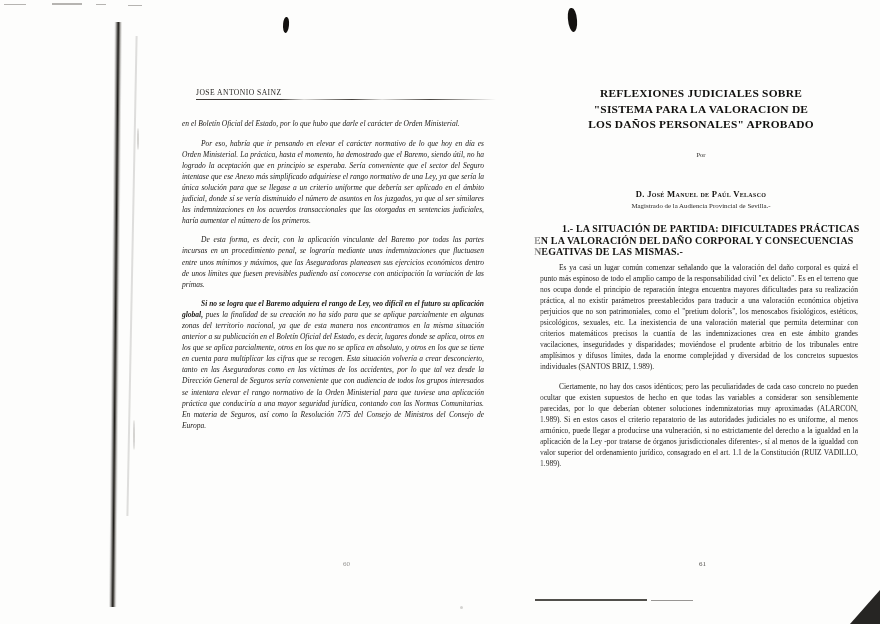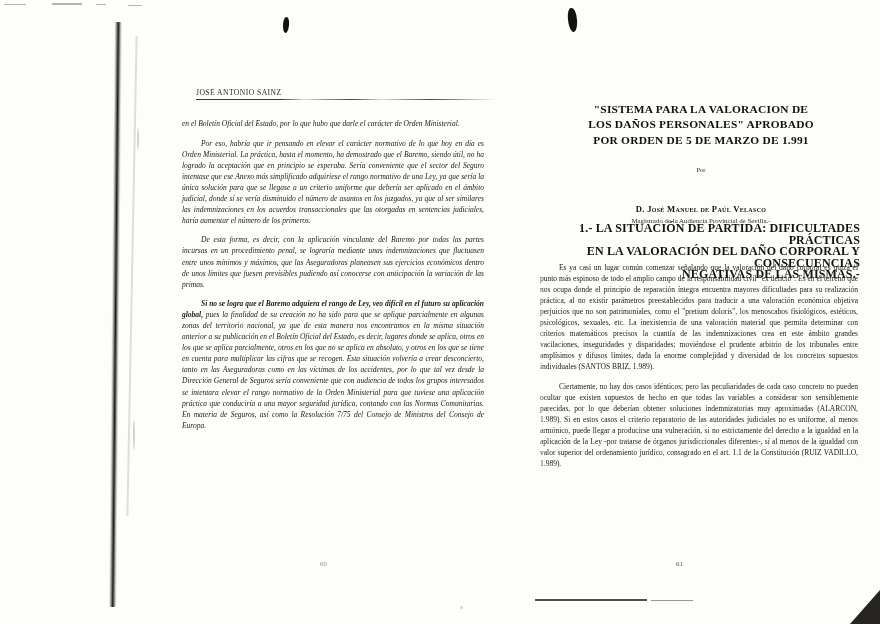--- a/index.html
+++ b/index.html
@@ -214,35 +214,35 @@
     color: #2a2826;
   }
 
   .section-heading {
     position: absolute;
     left: 12px;
     top: 223px;
     width: 320px;
     font-variant: small-caps;
     font-weight: bold;
-    font-size: 12px;
+    font-size: 10px;
     line-height: 11.6px;
     letter-spacing: 0.15px;
     color: #131210;
-    text-align: right;
+    text-align: left;
   }
   .section-heading .line-1 { display: block; text-indent: 22px; }
   .section-heading .line-2,
   .section-heading .line-3 { display: block; margin-left: -6px; }
 
   .folio {
     position: absolute;
     font-size: 7px;
     color: #34312d;
-    text-align: left;
+    text-align: right;
   }
   .folio-left  { left: 190px; top: 560px; width: 30px; opacity: 0.55; }
   .folio-right { left: 148px; top: 560px; width: 30px; opacity: 0.85; }
 </style>
 </head>
 <body>
 
 <div id="scan">
 
   <div class="page page-left">
@@ -259,24 +259,23 @@
 
     <div class="folio folio-left">60</div>
 
     <div class="fade-right"></div>
   </div>
 
   <div class="page page-right">
 
     <div class="title-block">
       <div class="doc-title">
-        <br>
+        <span>REFLEXIONES JUDICIALES SOBRE</span><br>
         <span>"SISTEMA PARA LA VALORACION DE</span><br>
         <span>LOS DAÑOS PERSONALES" APROBADO</span><br>
-        <span>POR ORDEN DE 5 DE MARZO DE 1.991</span>
       </div>
       <div class="byline-por">Por</div>
       <div class="byline-name">D. José Manuel de Paúl Velasco</div>
       <div class="byline-role">Magistrado de la Audiencia Provincial de Sevilla.-</div>
     </div>
 
     <div class="section-heading">
       <span class="line-1">1.- LA SITUACIÓN DE PARTIDA: DIFICULTADES PRÁCTICAS</span>
       <span class="line-2">EN LA VALORACIÓN DEL DAÑO CORPORAL Y CONSECUENCIAS</span>
       <span class="line-3">NEGATIVAS DE LAS MISMAS.-</span>

